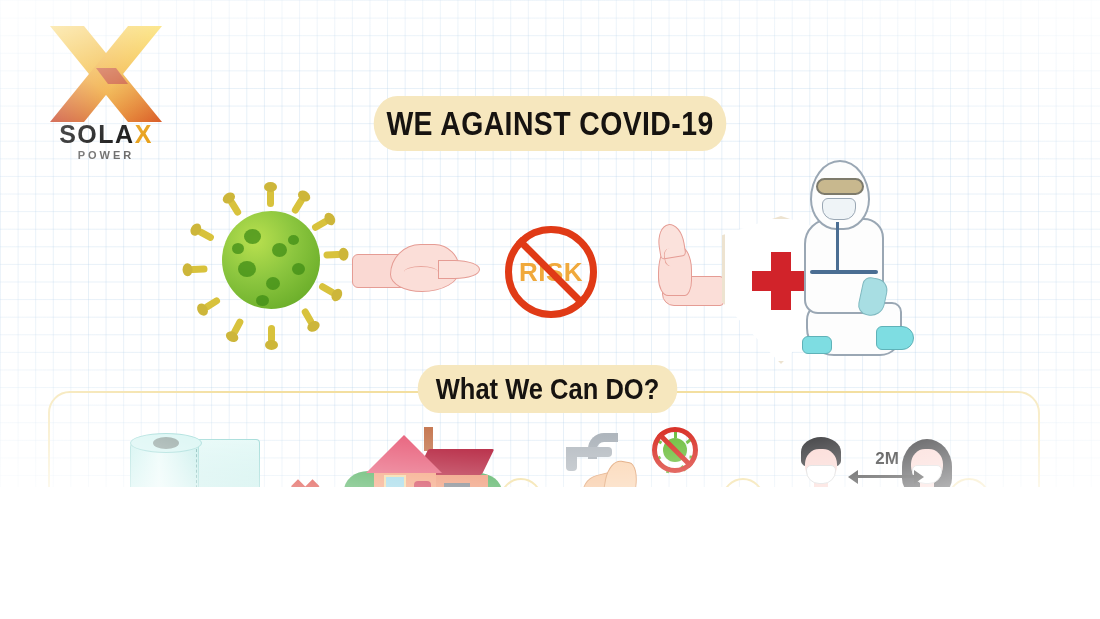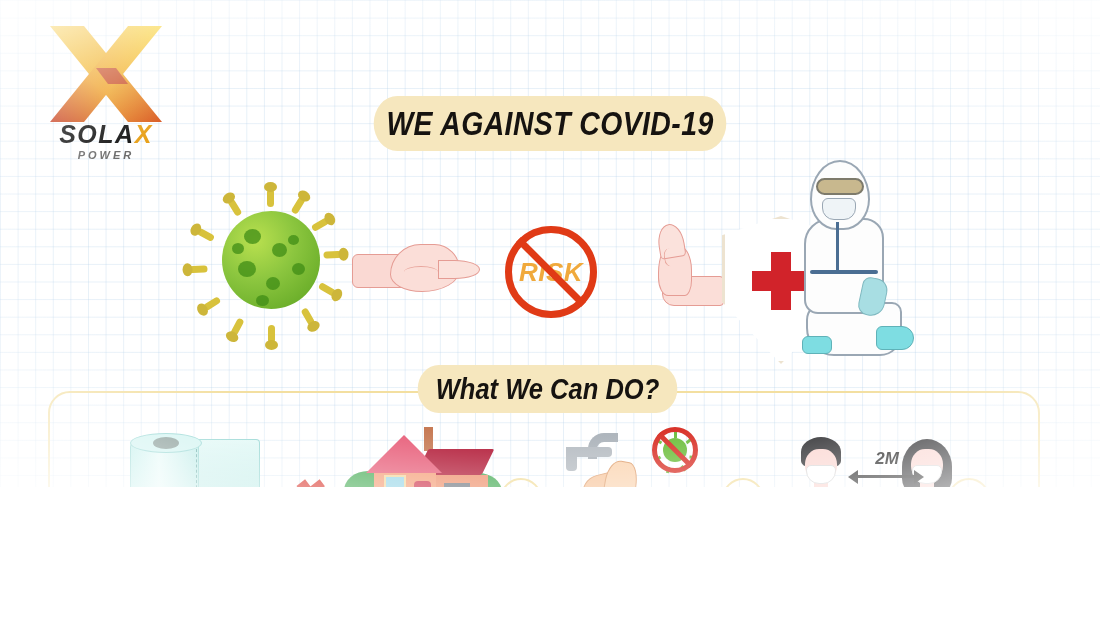--- a/index.html
+++ b/index.html
@@ -14,21 +14,20 @@
   #poster {
     position: relative;
     width: 1100px;
     height: 487px;
     background-color: #ffffff;
     background-image:
       linear-gradient(to right, rgba(176,206,232,0.30) 1px, transparent 1px),
       linear-gradient(to bottom, rgba(176,206,232,0.30) 1px, transparent 1px);
     background-size: 17.6px 17.6px;
     overflow: hidden;
-    font-style: italic;
   }
 
   
   #vignette {
     position: absolute;
     inset: 0;
     pointer-events: none;
     background:
       radial-gradient(ellipse 78% 72% at 50% 50%, rgba(255,255,255,0) 55%, rgba(255,255,255,0.75) 88%, rgba(255,255,255,0.95) 100%);
   }

